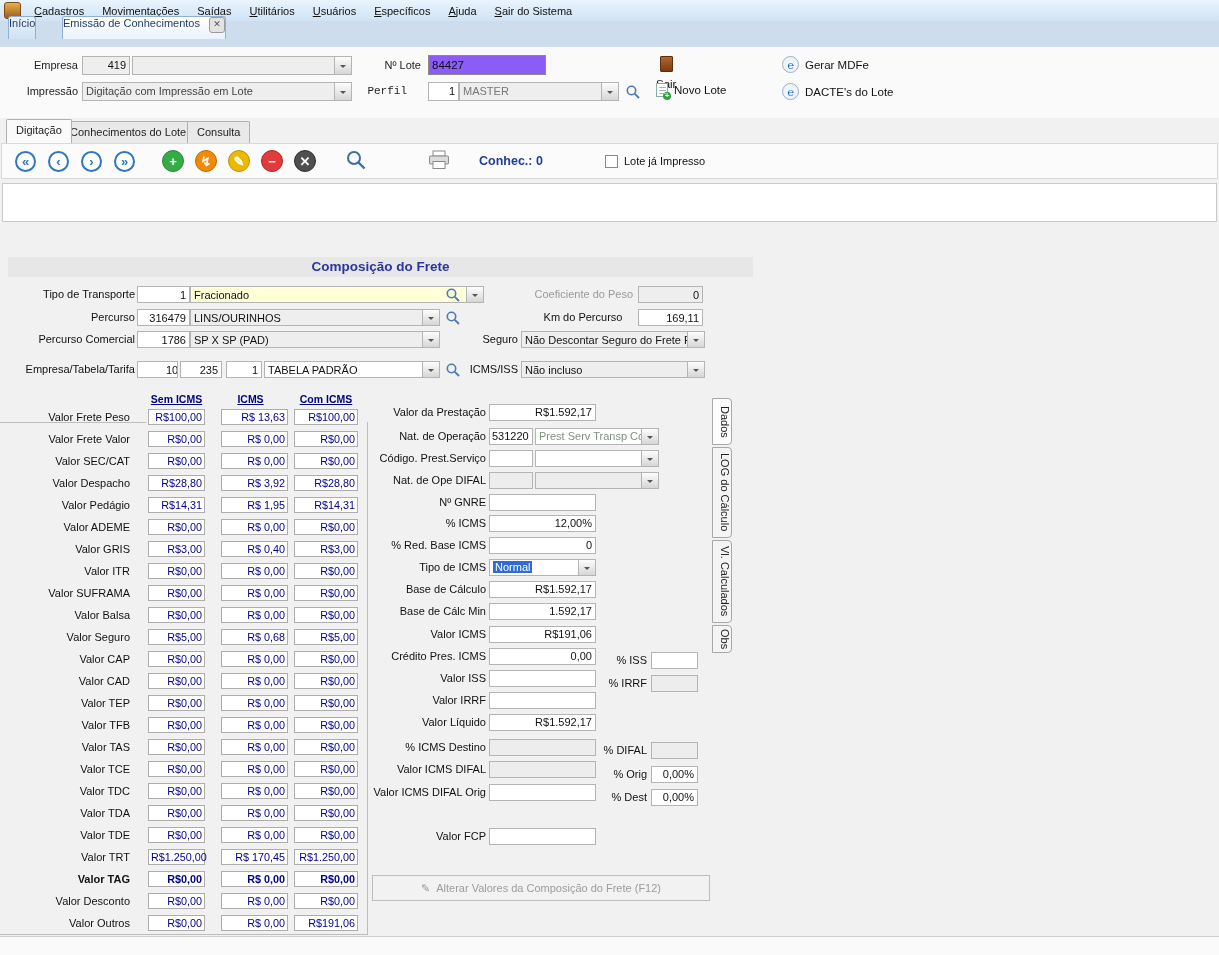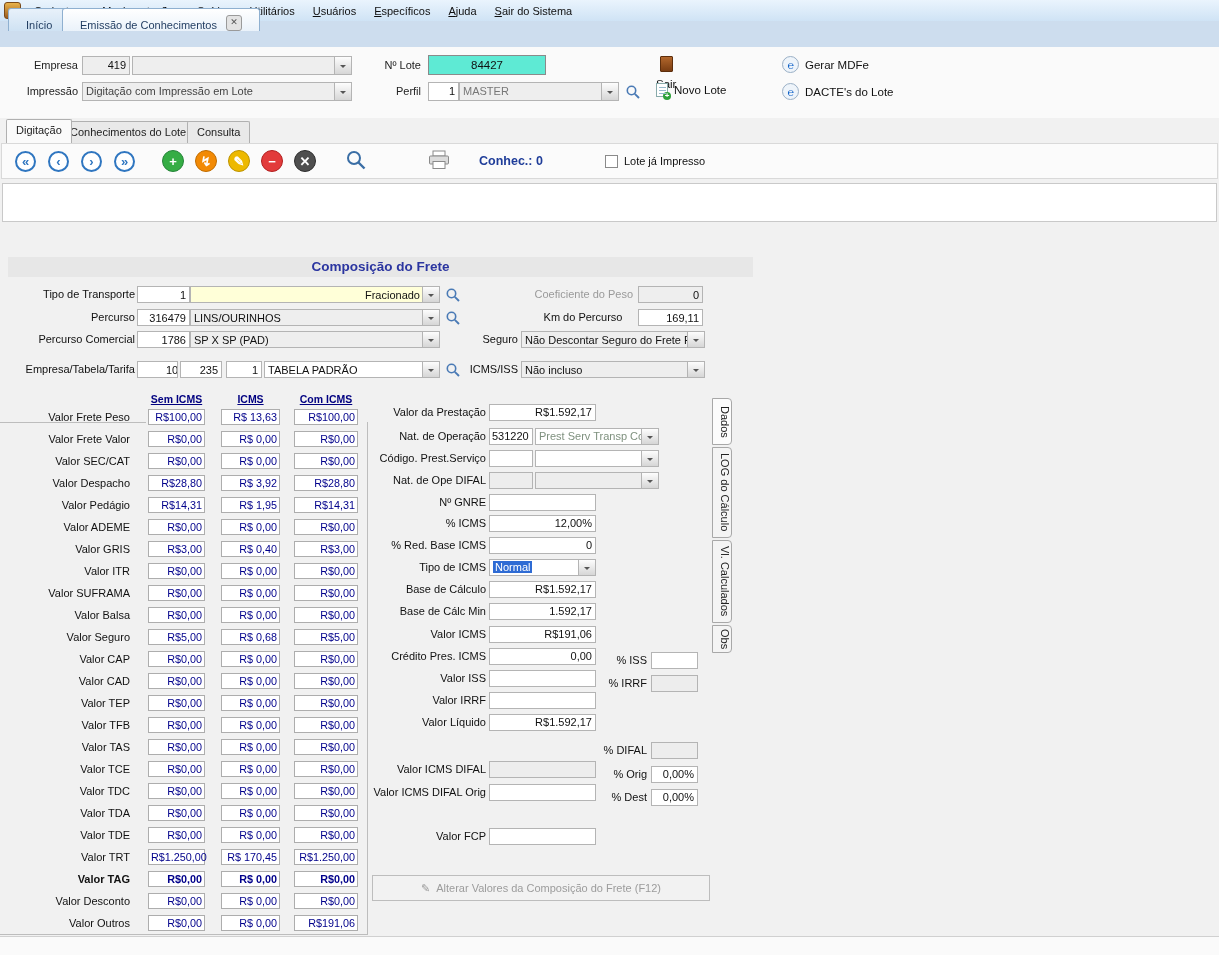--- a/index.html
+++ b/index.html
@@ -10,22 +10,22 @@
   .menubar{position:absolute;top:0;left:0;right:0;height:21px;
            background:linear-gradient(#eaf4fd,#cfe3f5);border-bottom:1px solid #aecbe6;
            display:flex;align-items:center;padding-left:3px;}
   .app-logo{width:15px;height:15px;border-radius:3px;background:linear-gradient(#e8b24a,#9a5b20);
             border:1px solid #7a4a18;margin:0 4px 0 1px;}
   .menu-item{display:inline-block;padding:0 9px;line-height:20px;color:#101010;cursor:default;}
   .menu-item::first-letter{text-decoration:underline;}
 
   
   .wtabbar{position:absolute;top:21px;left:0;right:0;height:26px;background:#cdddee;}
-  .wtab{position:absolute;bottom:16px;height:22px;border:1px solid #8fb0d0;border-bottom:none;
-        border-radius:3px 3px 0 0;display:flex;align-items:flex-end;padding:0 17px;
+  .wtab{position:absolute;bottom:8px;height:22px;border:1px solid #8fb0d0;border-bottom:none;
+        border-radius:3px 3px 0 0;display:flex;align-items:flex-start;padding:0 0;
         color:#1e3a5f;background:linear-gradient(#e8f1fa,#cfe2f3);}
   .wtab.active{background:linear-gradient(#ffffff,#eaf2fa);}
   .tab-close{width:14px;height:14px;margin-left:9px;border:1px solid #9a9a9a;border-radius:3px;
              background:#e3e3e3;color:#555;font-size:9px;line-height:12px;text-align:center;}
 
   
   .hdr{position:absolute;top:47px;left:0;right:0;height:71px;background:#fafafa;
        border-bottom:1px solid #d0d0d0;}
   .hlbl{position:absolute;text-align:right;line-height:19px;color:#222;}
   .fld{position:absolute;box-sizing:border-box;border:1px solid #b4b4b4;background:#fff;
@@ -84,21 +84,21 @@
 
   
   .vtable{position:absolute;left:0;top:393px;width:368px;height:545px;}
   .vhead{position:absolute;top:0;height:14px;text-align:center;color:#000080;font-weight:bold;
          font-size:10.5px;text-decoration:underline;}
   .vrow{position:absolute;left:0;width:100%;height:17px;}
   .vrow-label{position:absolute;left:0;top:0;width:130px;text-align:right;line-height:16px;color:#111;}
   .vfld{position:absolute;top:0;height:16px;box-sizing:border-box;border:1px solid #adadad;background:#fff;
         color:#00008b;text-align:right;line-height:14px;padding:0 2px;font-size:10.8px;}
   .vfld.c1{left:148px;width:57px;}
-  .vfld.c2{left:221px;width:59px;}
+  .vfld.c2{left:221px;width:67px;}
   .vfld.c3{left:294px;width:64px;}
 
   
   .calc{position:absolute;left:370px;top:395px;width:345px;height:540px;}
   .crow{position:absolute;left:0;width:100%;height:18px;}
   .clbl{position:absolute;left:0;width:116px;text-align:right;line-height:17px;color:#111;white-space:nowrap;}
   .cfld{position:absolute;left:119px;width:107px;height:17px;box-sizing:border-box;border:1px solid #b4b4b4;
         background:#fff;line-height:15px;padding:0 3px;text-align:right;overflow:hidden;white-space:nowrap;}
   .cfld.gray{background:#ededed;}
   .cfld-sm{position:absolute;left:119px;width:44px;height:17px;box-sizing:border-box;border:1px solid #b4b4b4;
@@ -154,31 +154,31 @@
     <div class="hlbl" style="left:18px;top:9px;width:60px;">Empresa</div>
     <div class="fld gray right" style="left:82px;top:9px;width:48px;height:19px;">419</div>
     <div class="fld gray combo" style="left:132px;top:9px;width:220px;height:19px;">
       <span></span>
       <span class="dd-btn">
           <span class="dd-tri"></span>
         </span>
     </div>
 
     <div class="hlbl" style="left:370px;top:9px;width:51px;">Nº Lote</div>
-    <div class="fld" style="left:428px;top:8px;width:118px;height:20px;background:#5eead4;border-color:#8a8a8a;text-align:center;line-height:18px;font-size:11.5px;">84427</div>
+    <div class="fld" style="left:428px;top:8px;width:118px;height:20px;background:#8b5cf6;border-color:#8a8a8a;line-height:18px;font-size:11.5px;">84427</div>
 
     <div class="hlbl" style="left:18px;top:35px;width:60px;">Impressão</div>
     <div class="fld gray combo" style="left:82px;top:35px;width:270px;height:19px;color:#444;">
       <span>Digitação com Impressão em Lote</span>
       <span class="dd-btn">
           <span class="dd-tri"></span>
         </span>
     </div>
 
-    <div class="hlbl" style="left:370px;top:35px;width:51px;">Perfil</div>
+    <div class="hlbl" style="left:356px;top:35px;width:51px;font-family:Liberation Mono, monospace;">Perfil</div>
     <div class="fld right" style="left:428px;top:35px;width:31px;height:19px;">1</div>
     <div class="fld gray combo" style="left:459px;top:35px;width:160px;height:19px;color:#777;">
       <span>MASTER</span>
       <span class="dd-btn">
           <span class="dd-tri"></span>
         </span>
     </div>
     <span class="search-ic" style="left:625px;top:37px;">
       <svg width="16" height="16" viewBox="0 0 16 16">
           <circle cx="6.5" cy="6.5" r="4.2" fill="none" stroke="#4a7ab5" stroke-width="1.6"></circle>
@@ -241,21 +241,21 @@
       <span>Lote já Impresso</span>
     </span>
   </div>
 
   <div class="empty-box"></div>
 
   <div class="section-title">Composição do Frete</div>
 
   <div class="flbl" style="left:15px;top:286px;width:120px;">Tipo de Transporte</div>
   <div class="fld right" style="left:137px;top:286px;width:53px;height:17px;">1</div>
-  <div class="fld yellow combo" style="left:190px;top:286px;width:250px;height:17px;text-align:right;">
+  <div class="fld yellow combo" style="left:190px;top:286px;width:294px;height:17px;">
     <span>Fracionado</span>
     <span class="dd-btn">
         <span class="dd-tri"></span>
       </span>
   </div>
   <span class="search-ic" style="left:445px;top:287px;">
     <svg width="16" height="16" viewBox="0 0 16 16">
         <circle cx="6.5" cy="6.5" r="4.2" fill="none" stroke="#4a7ab5" stroke-width="1.6"></circle>
         <line x1="9.8" y1="9.8" x2="14" y2="14" stroke="#4a7ab5" stroke-width="1.9"></line>
       </svg>
@@ -581,20 +581,24 @@
     <div class="crow" style="top:297px;">
       <div class="clbl">Valor IRRF</div>
       <div class="cfld"></div>
     </div>
 
     <div class="crow" style="top:319px;">
       <div class="clbl">Valor Líquido</div>
       <div class="cfld">R$1.592,17</div>
     </div>
 
+    <div class="crow" style="top:344px;">
+      <div class="clbl">% ICMS Destino</div>
+      <div class="cfld gray"></div>
+    </div>
     <div class="crow" style="top:347px;">
       <div class="plbl">% DIFAL</div>
       <div class="pfld" style="background:#ededed;"></div>
     </div>
 
     <div class="crow" style="top:366px;">
       <div class="clbl">Valor ICMS DIFAL</div>
       <div class="cfld gray"></div>
     </div>
     <div class="crow" style="top:371px;">

